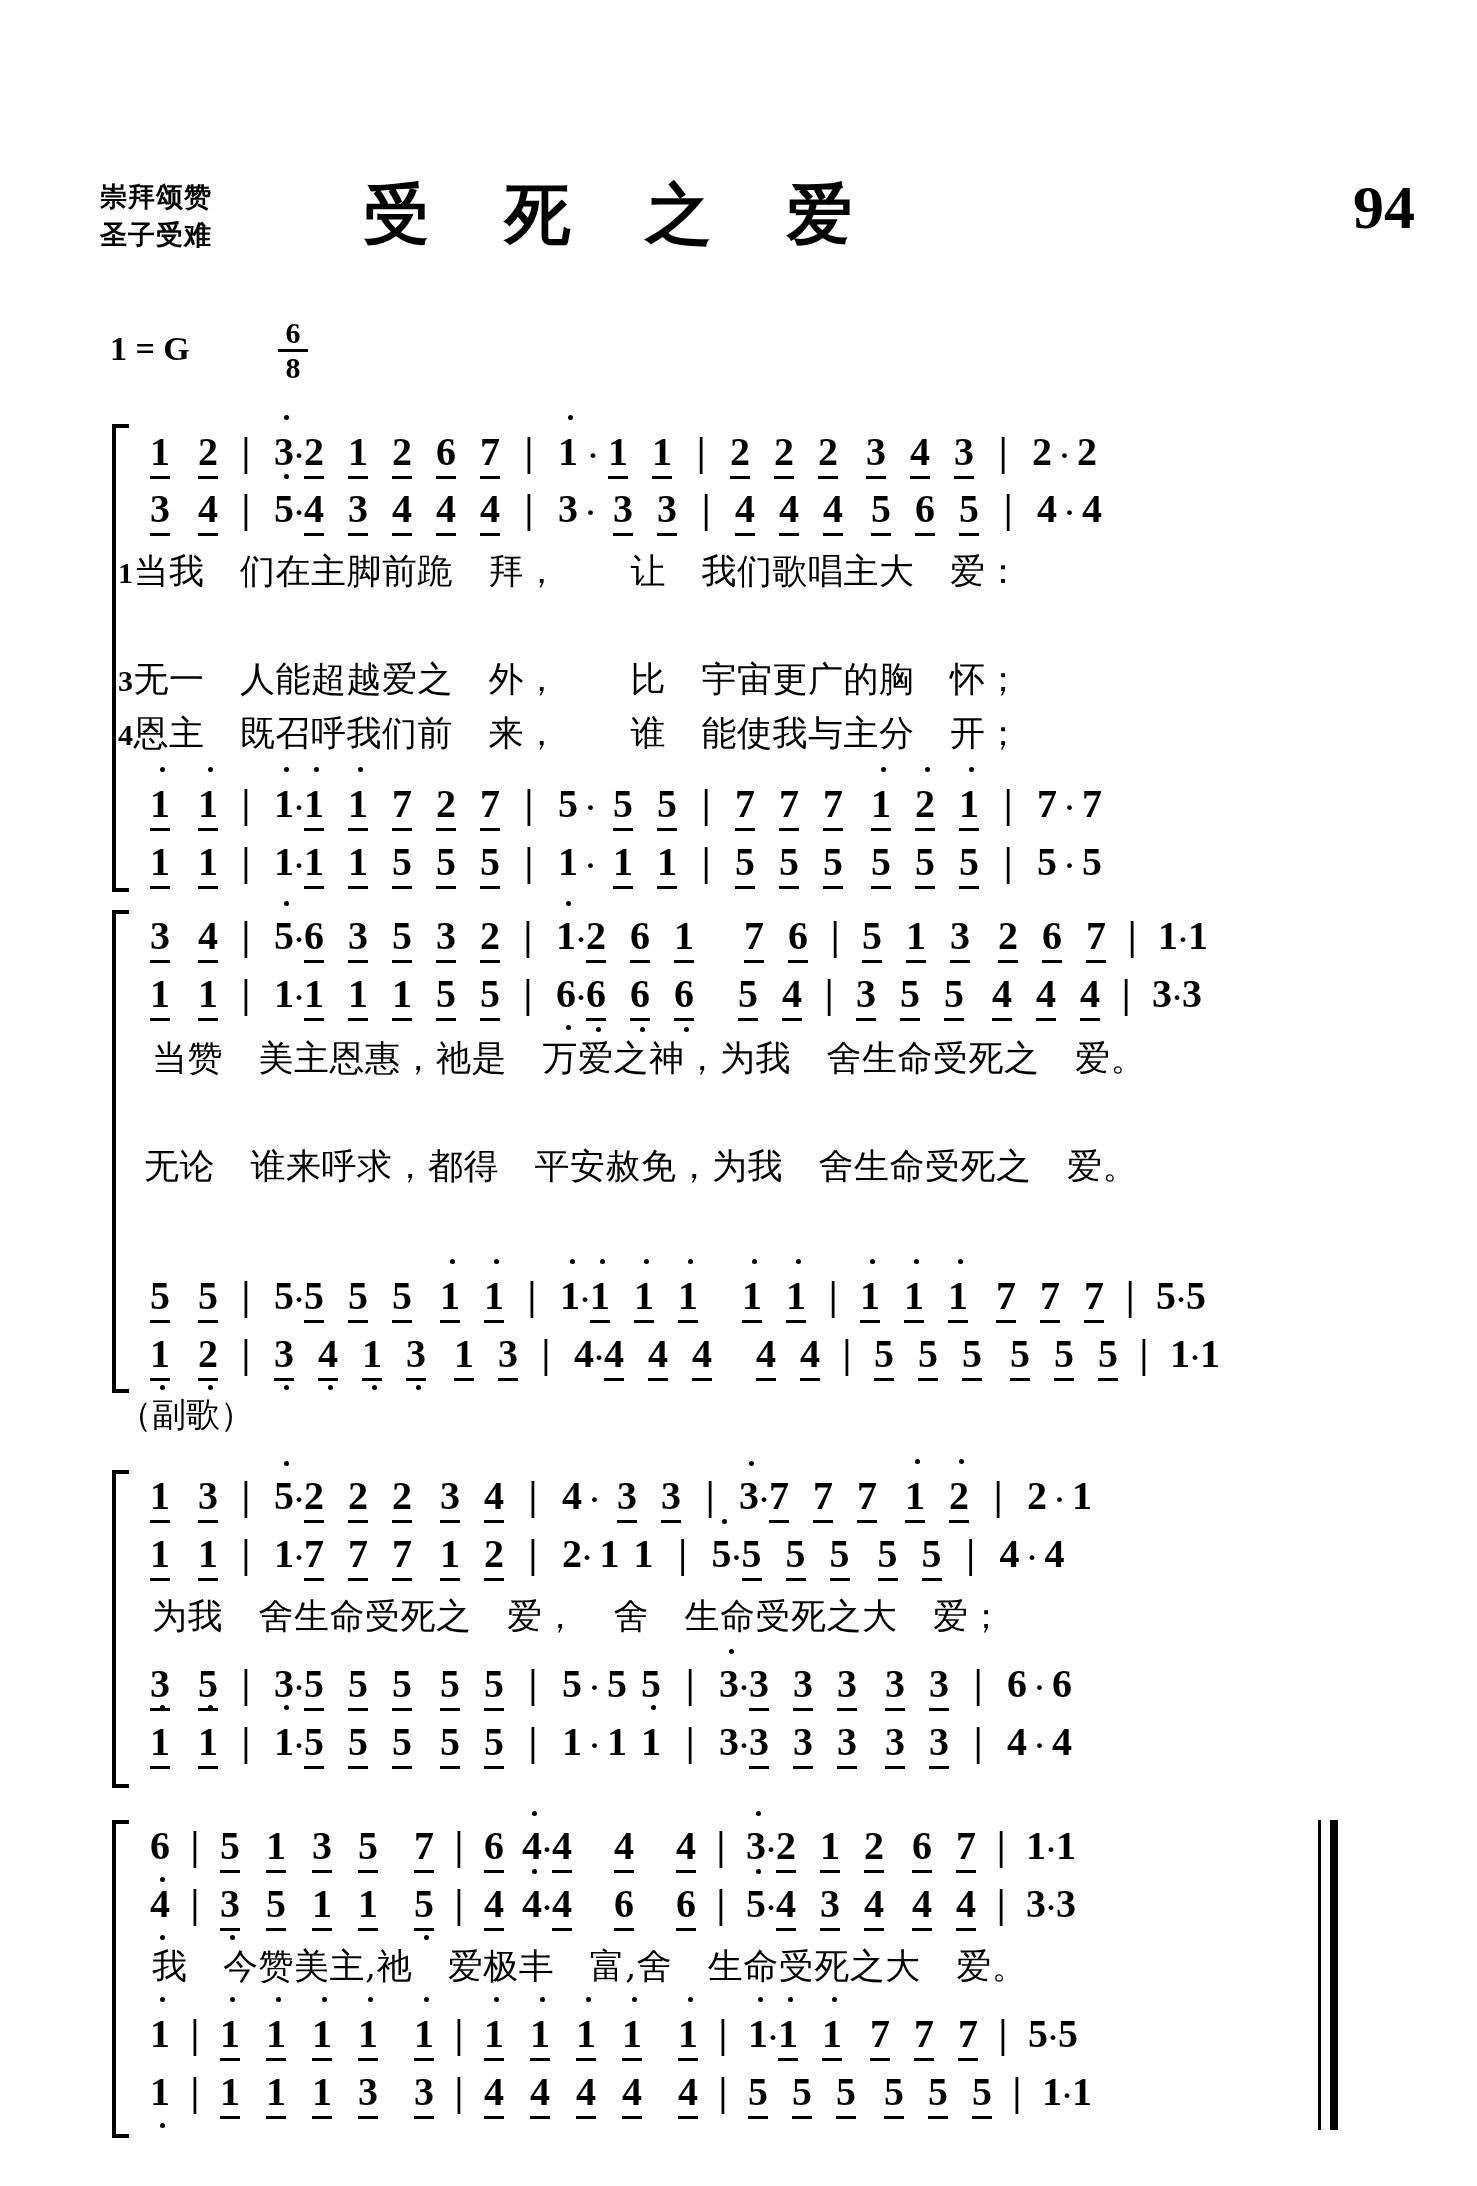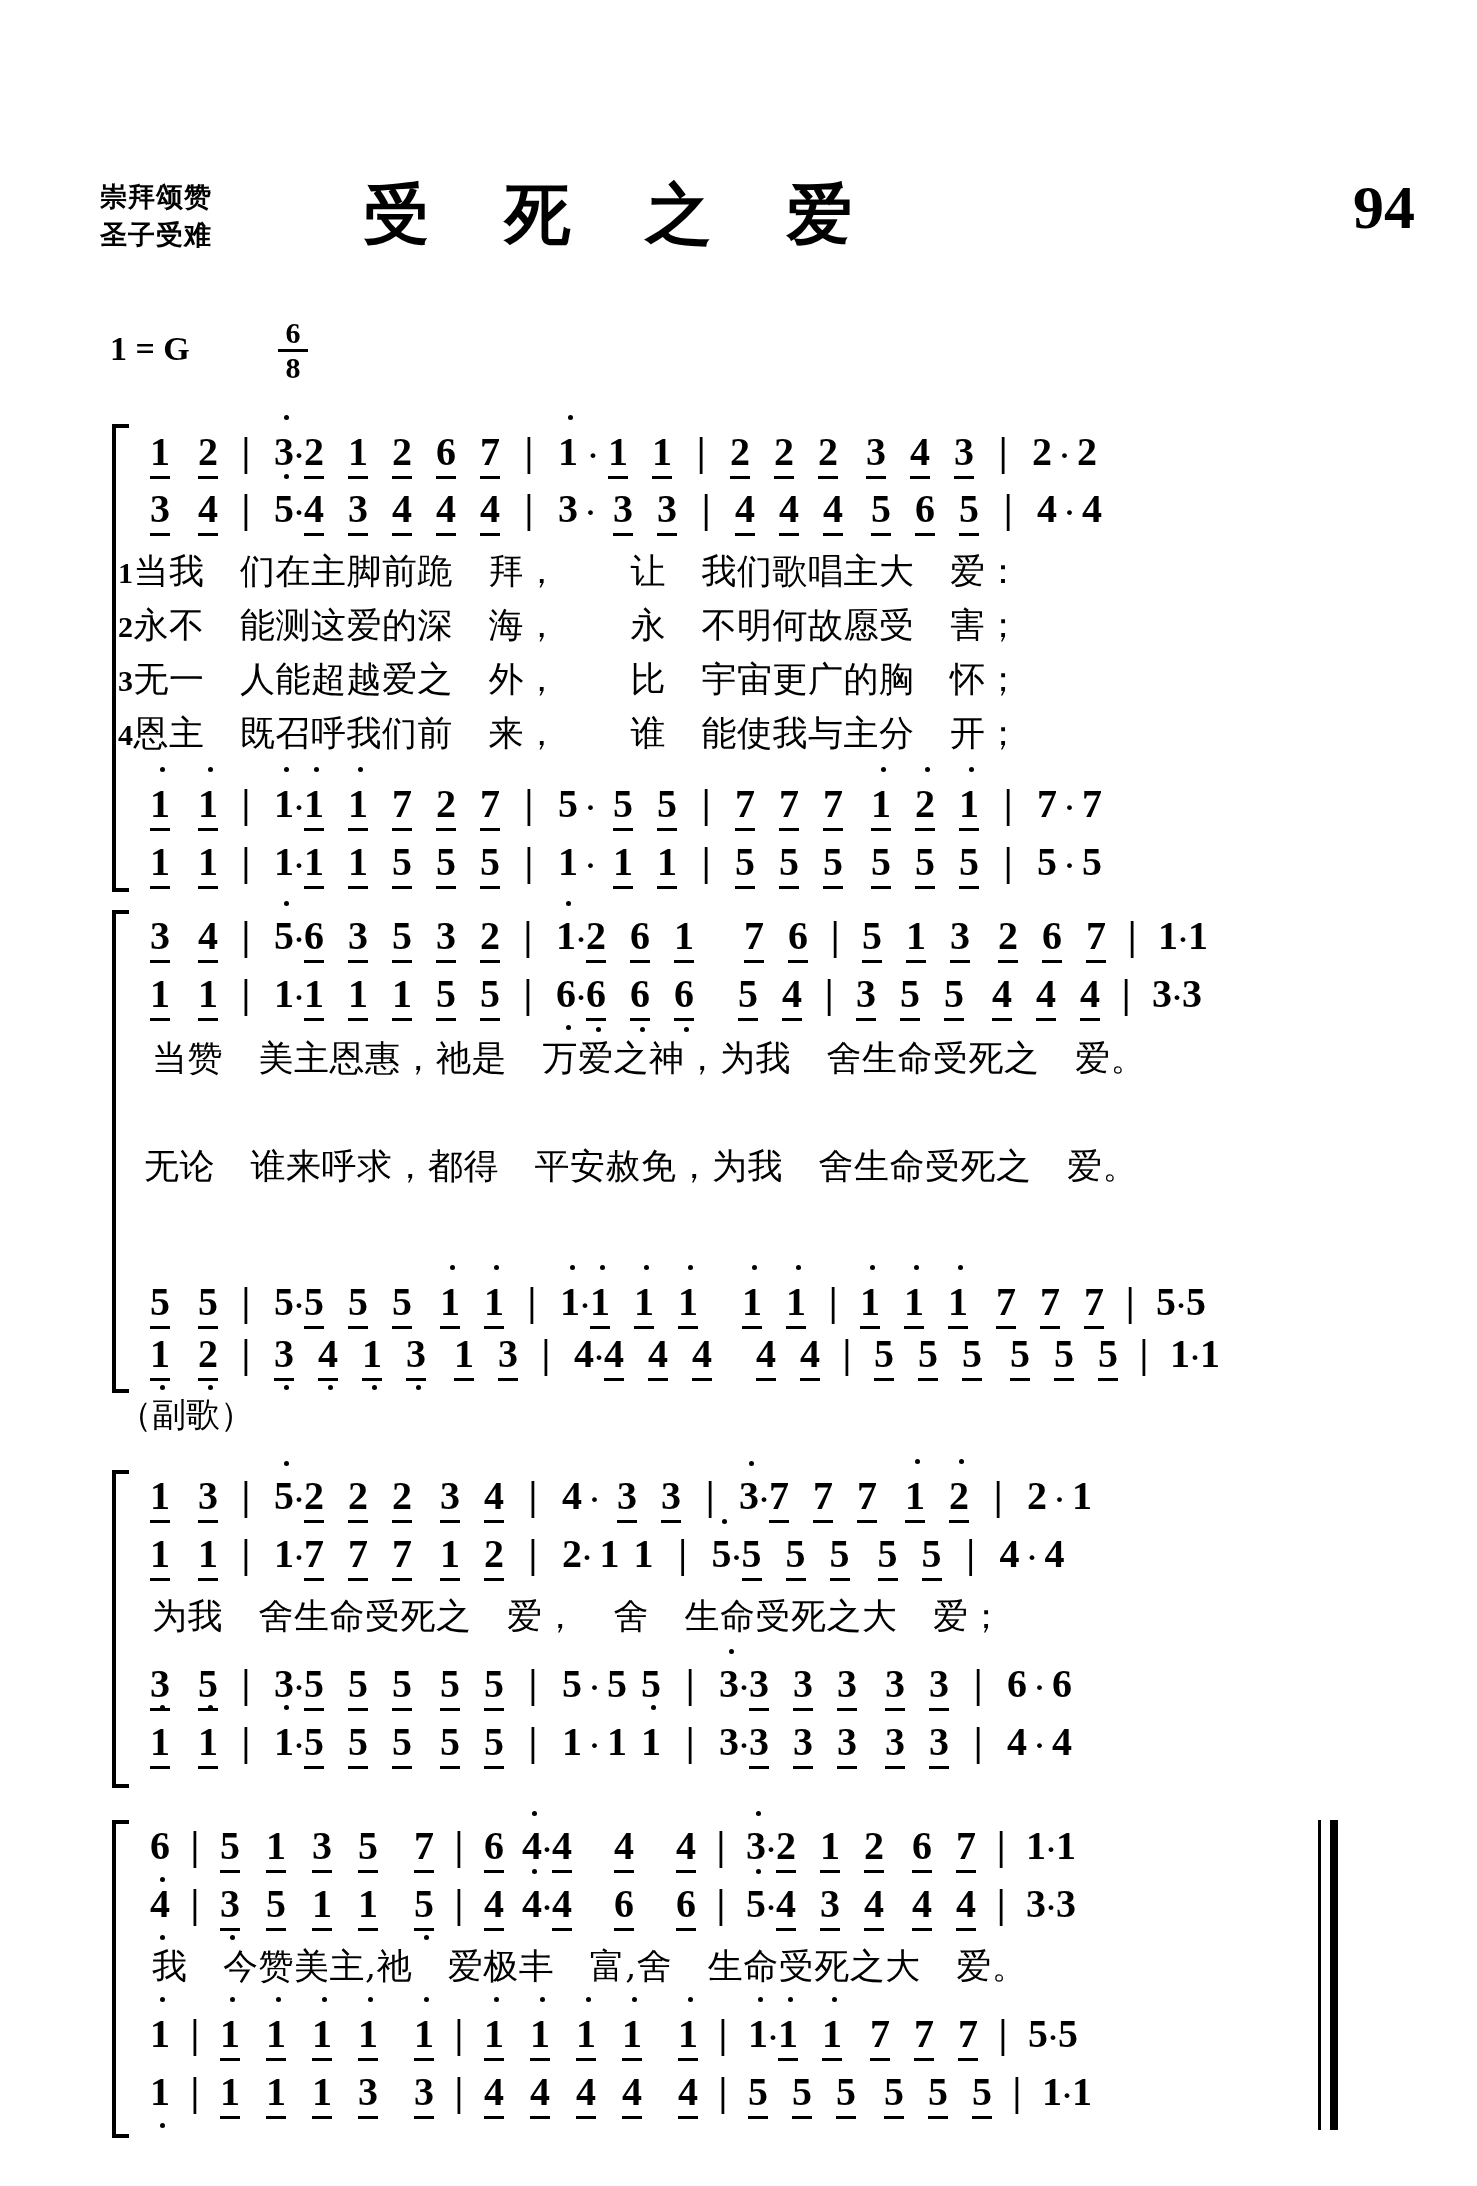--- a/index.html
+++ b/index.html
@@ -199,23 +199,20 @@
       <span style="position:relative;margin-left:14px;">6<span style="position:absolute;left:0;right:0;bottom:-5px;height:3px;background:#000;"></span></span>
       <span style="position:relative;margin-left:14px;">5<span style="position:absolute;left:0;right:0;bottom:-5px;height:3px;background:#000;"></span></span>
     </span>
     <span style="display:inline-block;width:38px;text-align:center;">|</span>
     <span style="display:inline-block;">4<span style="font-size:30px;">&nbsp;·&nbsp;</span>4</span>
   </div>
 
   <div class="lrow" style="left:118px; top:548px;">
     <span class="vnum">1</span><span>当我　们在主脚前跪　拜，　　让　我们歌唱主大　爱：</span>
   </div>
-  <div class="lrow" style="left:118px; top:602px;">
-    <span class="vnum">2</span><span>永不　能测这爱的深　海，　　永　不明何故愿受　害；</span>
-  </div>
   <div class="lrow" style="left:118px; top:656px;">
     <span class="vnum">3</span><span>无一　人能超越爱之　外，　　比　宇宙更广的胸　怀；</span>
   </div>
   <div class="lrow" style="left:118px; top:710px;">
     <span class="vnum">4</span><span>恩主　既召呼我们前　来，　　谁　能使我与主分　开；</span>
   </div>
 
   <div class="nrow" style="left:150px; top:780px; font-size:40px;">
     <span style="display:inline-block;">
       <span style="position:relative;">1<span style="position:absolute;left:50%;top:-14px;width:5px;height:5px;border-radius:50%;background:#000;"></span><span style="position:absolute;left:0;right:0;bottom:-5px;height:3px;background:#000;"></span></span>
@@ -380,21 +377,21 @@
     <span style="display:inline-block;width:34px;text-align:center;">|</span>
     <span style="display:inline-block;">
       <span style="position:relative;">1<span style="position:absolute;left:50%;top:-14px;width:5px;height:5px;border-radius:50%;background:#000;"></span><span style="position:absolute;left:0;right:0;bottom:-5px;height:3px;background:#000;"></span></span>
       <span style="position:relative;margin-left:14px;">1<span style="position:absolute;left:50%;top:-14px;width:5px;height:5px;border-radius:50%;background:#000;"></span><span style="position:absolute;left:0;right:0;bottom:-5px;height:3px;background:#000;"></span></span>
       <span style="position:relative;margin-left:14px;">1<span style="position:absolute;left:50%;top:-14px;width:5px;height:5px;border-radius:50%;background:#000;"></span><span style="position:absolute;left:0;right:0;bottom:-5px;height:3px;background:#000;"></span></span>
       <span style="position:relative;margin-left:18px;">7<span style="position:absolute;left:0;right:0;bottom:-5px;height:3px;background:#000;"></span></span>
       <span style="position:relative;margin-left:14px;">7<span style="position:absolute;left:0;right:0;bottom:-5px;height:3px;background:#000;"></span></span>
       <span style="position:relative;margin-left:14px;">7<span style="position:absolute;left:0;right:0;bottom:-5px;height:3px;background:#000;"></span></span>
     </span>
     <span style="display:inline-block;width:32px;text-align:center;">|</span>
-    <span style="display:inline-block;margin-top:6px;">5<span style="font-size:30px;">·</span>5</span>
+    <span style="display:inline-block;">5<span style="font-size:30px;">·</span>5</span>
   </div>
 
   <div class="nrow" style="left:150px; top:1330px; font-size:40px;">
     <span style="display:inline-block;">
       <span style="position:relative;">1<span style="position:absolute;left:50%;bottom:-14px;width:5px;height:5px;border-radius:50%;background:#000;"></span><span style="position:absolute;left:0;right:0;bottom:-5px;height:3px;background:#000;"></span></span>
       <span style="position:relative;margin-left:18px;">2<span style="position:absolute;left:50%;bottom:-14px;width:5px;height:5px;border-radius:50%;background:#000;"></span><span style="position:absolute;left:0;right:0;bottom:-5px;height:3px;background:#000;"></span></span>
     </span>
     <span style="display:inline-block;width:36px;text-align:center;">|</span>
     <span style="display:inline-block;">
       <span style="position:relative;">3<span style="position:absolute;left:50%;bottom:-14px;width:5px;height:5px;border-radius:50%;background:#000;"></span><span style="position:absolute;left:0;right:0;bottom:-5px;height:3px;background:#000;"></span></span>

